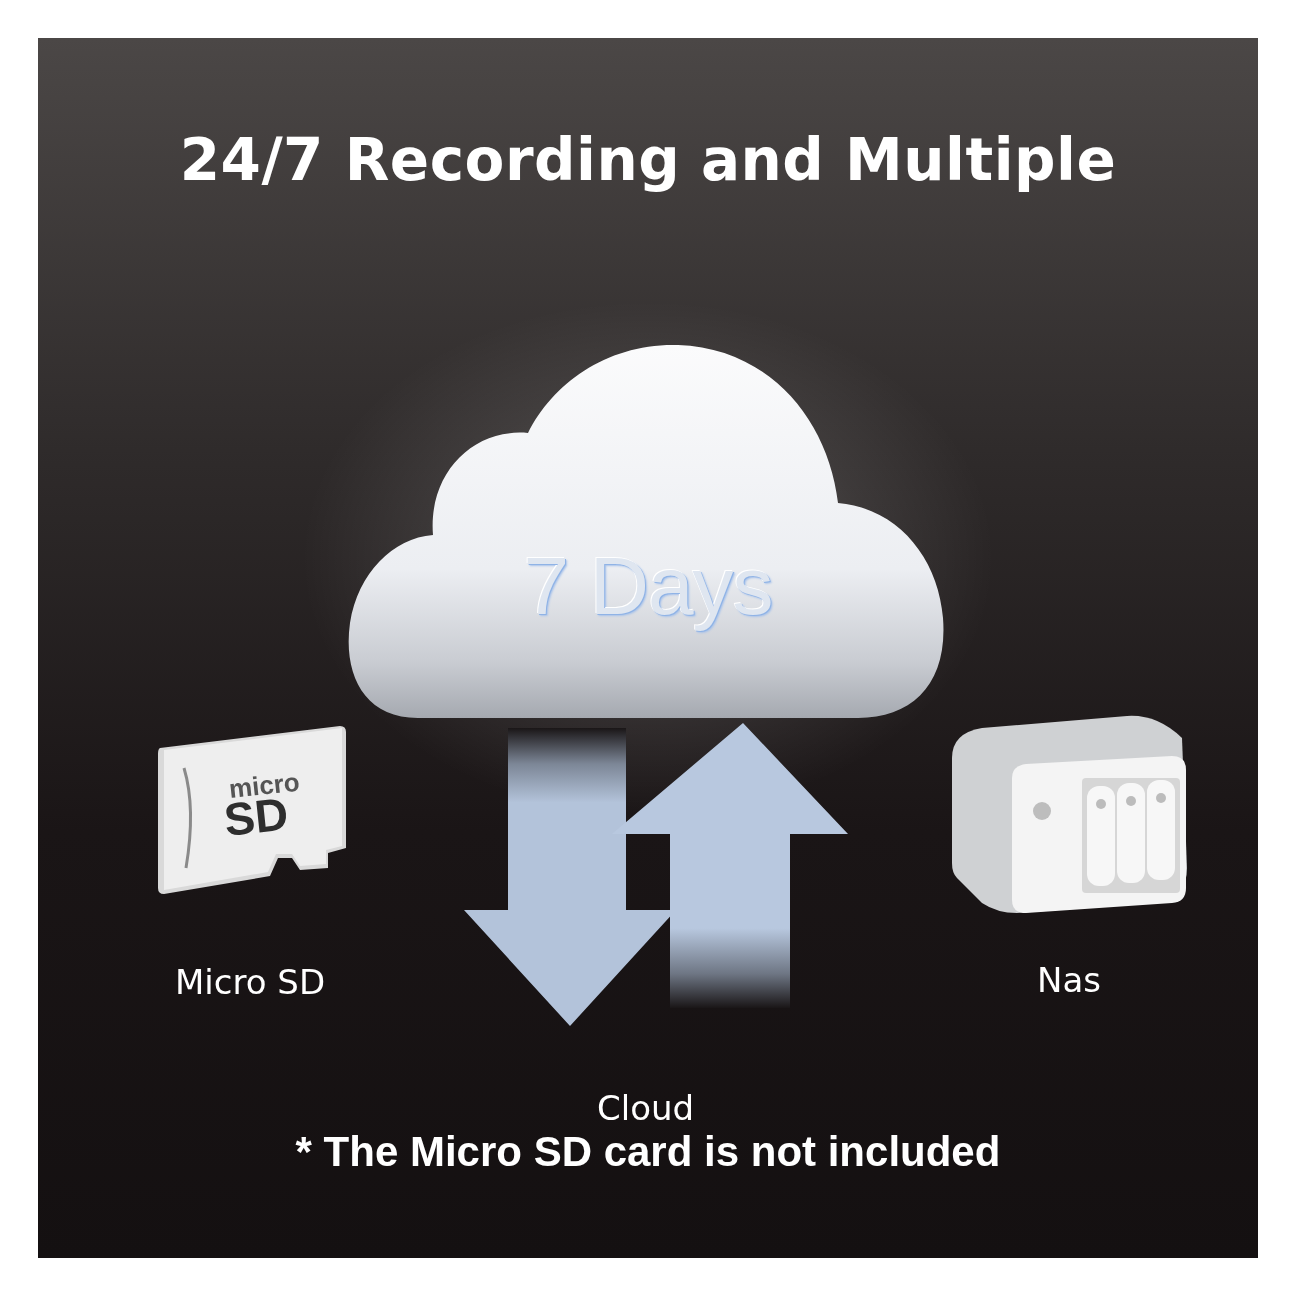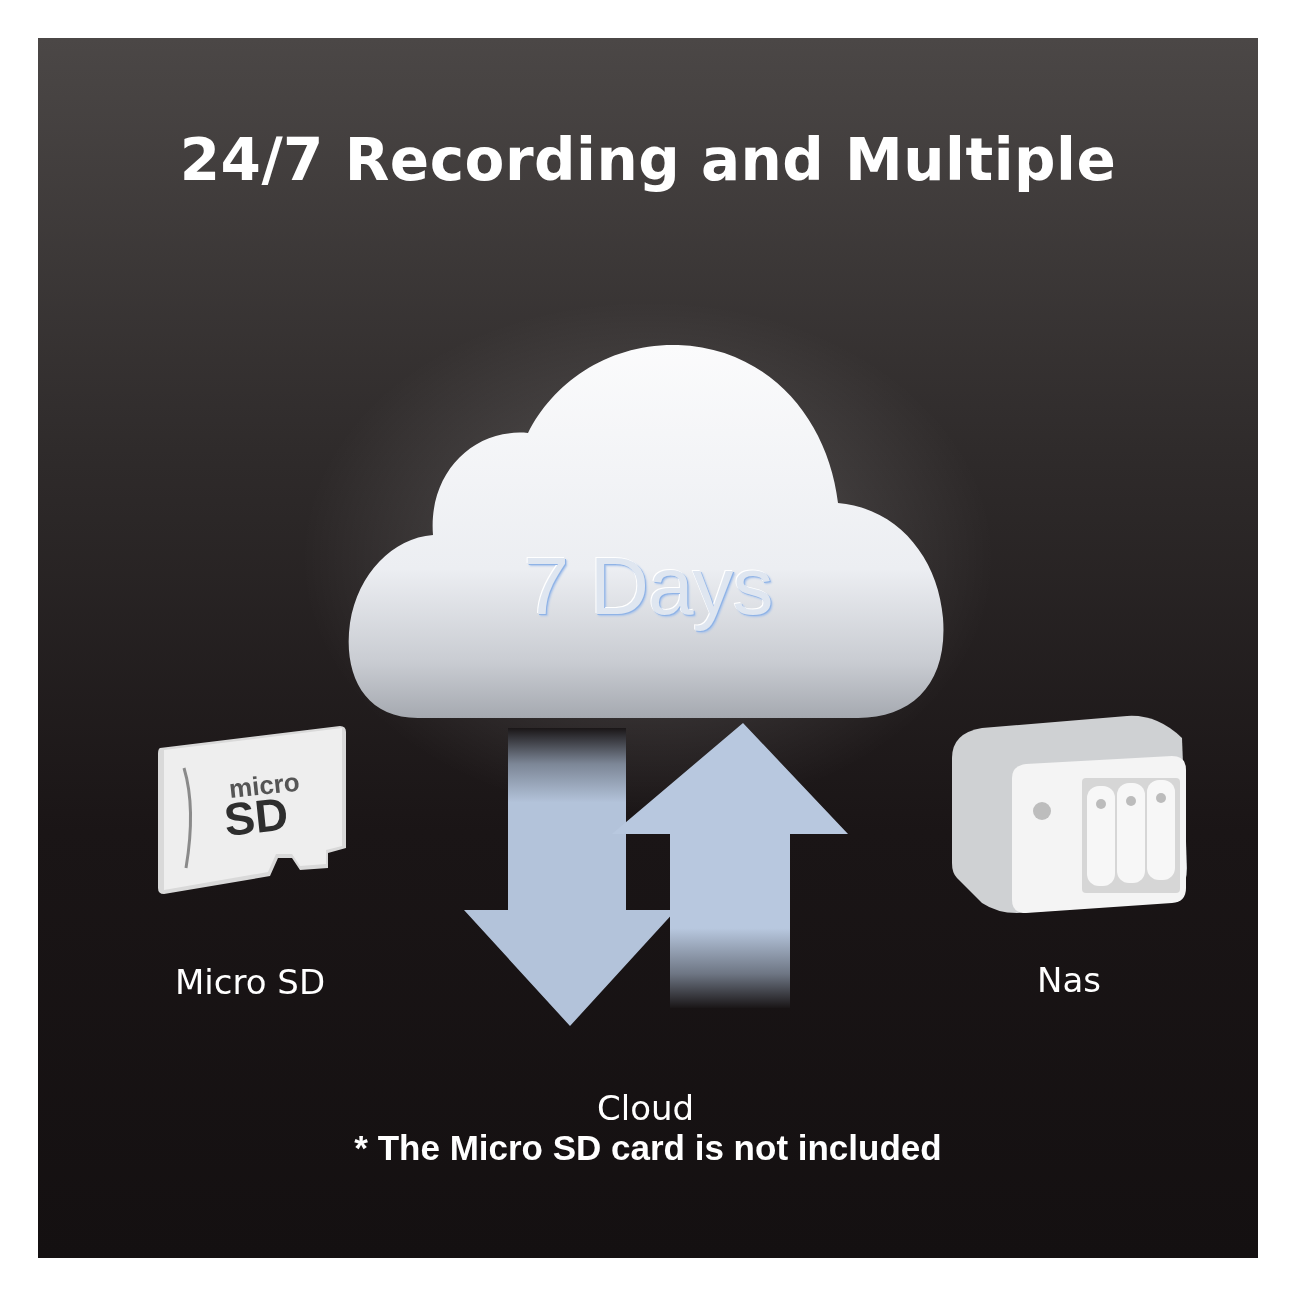--- a/index.html
+++ b/index.html
@@ -10,21 +10,21 @@
     font-family:"DejaVu Sans",sans-serif;font-weight:bold;font-size:58px;line-height:84px;letter-spacing:0.5px;}
   .glow{position:absolute;left:260px;top:260px;width:700px;height:520px;border-radius:50%;
     background:radial-gradient(ellipse at center,rgba(255,255,255,0.28) 0%,rgba(255,255,255,0.08) 45%,rgba(255,255,255,0) 70%);}
   .cloud{position:absolute;left:300px;top:285px;width:620px;height:420px;}
   .days{position:absolute;left:0;top:455px;width:1220px;text-align:center;
     font-family:"Liberation Sans",sans-serif;font-size:82px;color:#dfe6f0;
     text-shadow:1px 1px 0 #8fb3e6,-1px -1px 0 #ffffff,2px 2px 2px #a9c3ea;letter-spacing:-1px;margin-top:46px;}
   .arrows{position:absolute;left:380px;top:650px;width:460px;height:360px;}
   .label{position:absolute;color:#ffffff;font-family:"DejaVu Sans",sans-serif;font-size:34px;margin-top:36px;}
   .note{position:absolute;left:0;top:1090px;width:1220px;text-align:center;color:#ffffff;
-    font-family:"Liberation Sans",sans-serif;font-weight:bold;font-size:35px;}
+    font-family:"Liberation Sans",sans-serif;font-weight:bold;font-size:42px;}
   .sd{position:absolute;left:112px;top:680px;width:210px;height:190px;}
   .nas{position:absolute;left:904px;top:670px;width:250px;height:210px;}
 </style>
 </head>
 <body>
 
 <div class="panel">
 
   <div class="title">
     <div>24/7 Recording and Multiple</div>

